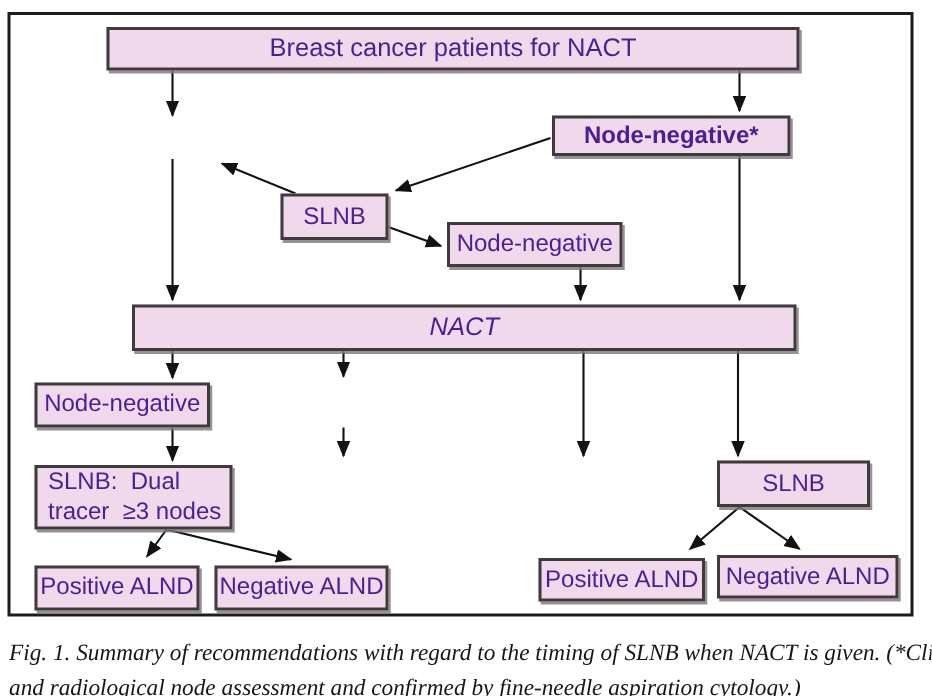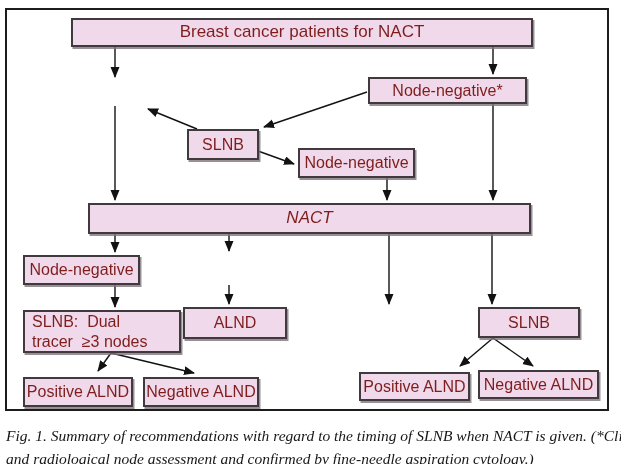--- a/index.html
+++ b/index.html
@@ -15,21 +15,21 @@
     position: absolute; left: 5px; top: 8px; width: 604px; height: 403px;
     border: 2px solid #1c1c1c; background: #ffffff;
   }
   .arrows { position: absolute; left: 0; top: 0; width: 621px; height: 420px; }
   .node {
     position: absolute;
     background: #efd9ea;
     border: 2px solid #403a3e;
     box-shadow: 1.5px 2px 0 rgba(125,118,124,0.8);
     display: flex; align-items: center; justify-content: center;
-    font-size: 16px; line-height: 1.2; color: #7f1d1d;
+    font-size: 16px; line-height: 1.2; color: #4c1d95;
     text-align: center; white-space: pre-wrap;
   }
   .node.big { font-size: 17px; }
   .node.left-text { justify-content: flex-start; padding-left: 7px; text-align: left; }
   .caption {
     position: absolute; left: 6px; top: 424px; width: 614px;
     font-family: "Liberation Serif", serif;
     font-style: italic; font-size: 15.5px; line-height: 1.5; color: #161616;
   }
   .caption div { white-space: nowrap; }
@@ -64,35 +64,34 @@
       <path d="M111,353 L98,371" marker-end="url(#ah)"></path>
       <path d="M111,353 L194,373" marker-end="url(#ah)"></path>
       <path d="M493,338 L460,366" marker-end="url(#ah)"></path>
       <path d="M493,338 L533,366" marker-end="url(#ah)"></path>
     </g>
   </svg>
 
   <div class="node big" style="left:71px; top:18px; width:462px; height:29px;">Breast cancer patients for NACT</div>
 
 
-  <div class="node" style="left:368px; top:77px; width:159px; height:27px;">Node-negative*</div>
+  <div class="node" style="left:368px; top:77px; width:159px; height:27px;font-weight:bold;">Node-negative*</div>
 
   <div class="node" style="left:187px; top:129px; width:72px; height:31px;">SLNB</div>
 
   <div class="node" style="left:298px; top:148px; width:117px; height:30px;">Node-negative</div>
 
   <div class="node big" style="left:88px; top:203px; width:443px; height:31px;font-style:italic;">NACT</div>
 
   <div class="node" style="left:23px; top:255px; width:117px; height:30px;">Node-negative</div>
 
 
-  <div class="node left-text" style="left:23px; top:310px; width:158px; height:43px;">SLNB:  Dual
+  <div class="node left-text" style="left:23px; top:310px; width:132px; height:43px;">SLNB:  Dual
 tracer  ≥3 nodes</div>
 
-  <div class="node" style="left:183px; top:307px; width:104px; height:32px;">ALND</div>
 
 
   <div class="node" style="left:478px; top:307px; width:102px; height:31px;">SLNB</div>
 
   <div class="node" style="left:23px; top:377px; width:110px; height:30px;">Positive ALND</div>
 
   <div class="node" style="left:143px; top:377px; width:116px; height:30px;">Negative ALND</div>
 
   <div class="node" style="left:359px; top:372px; width:111px; height:29px;">Positive ALND</div>
 

